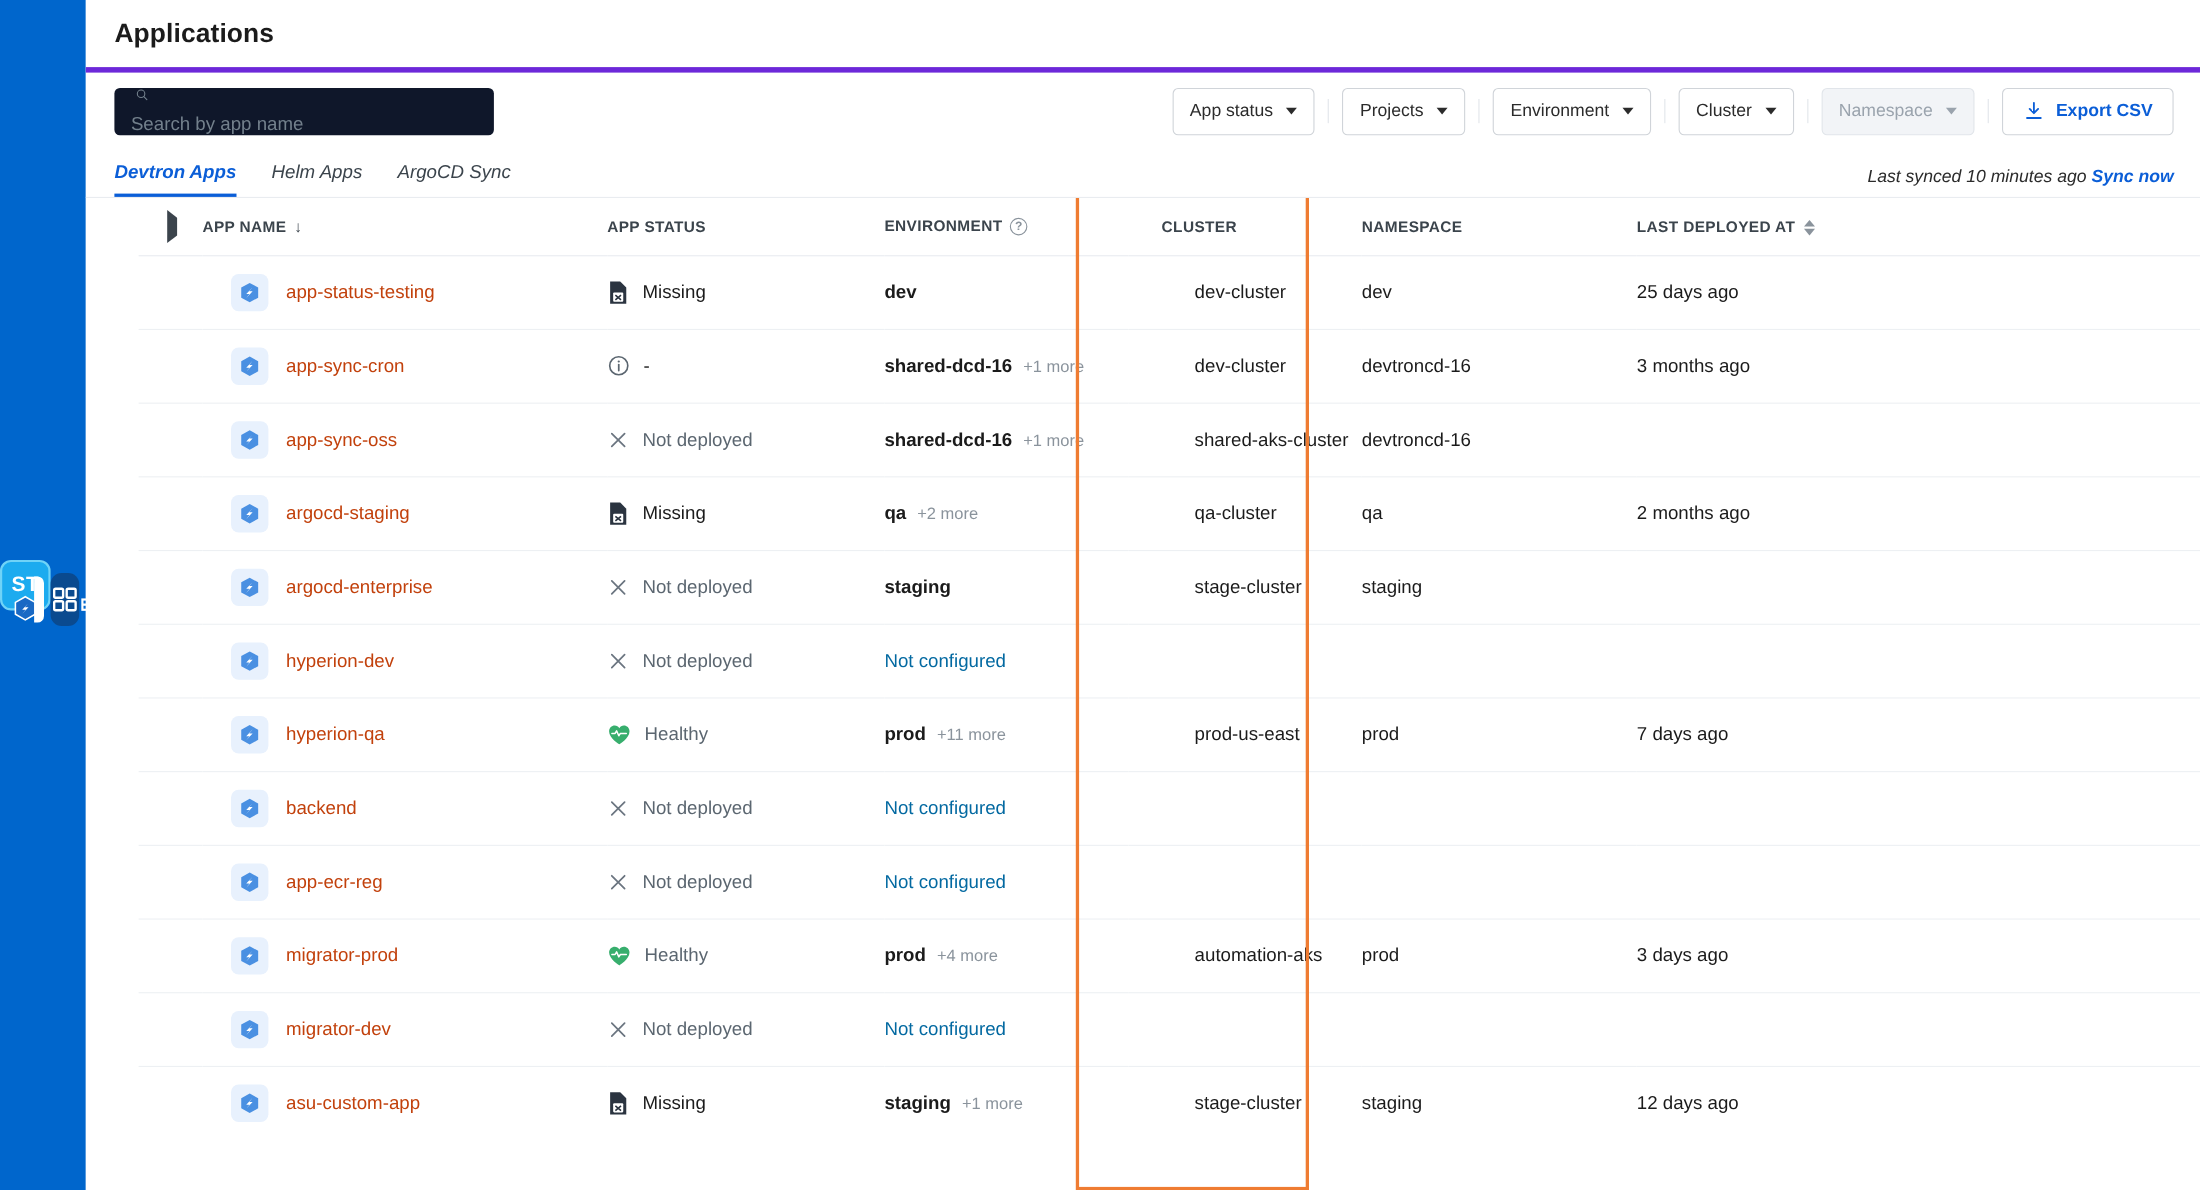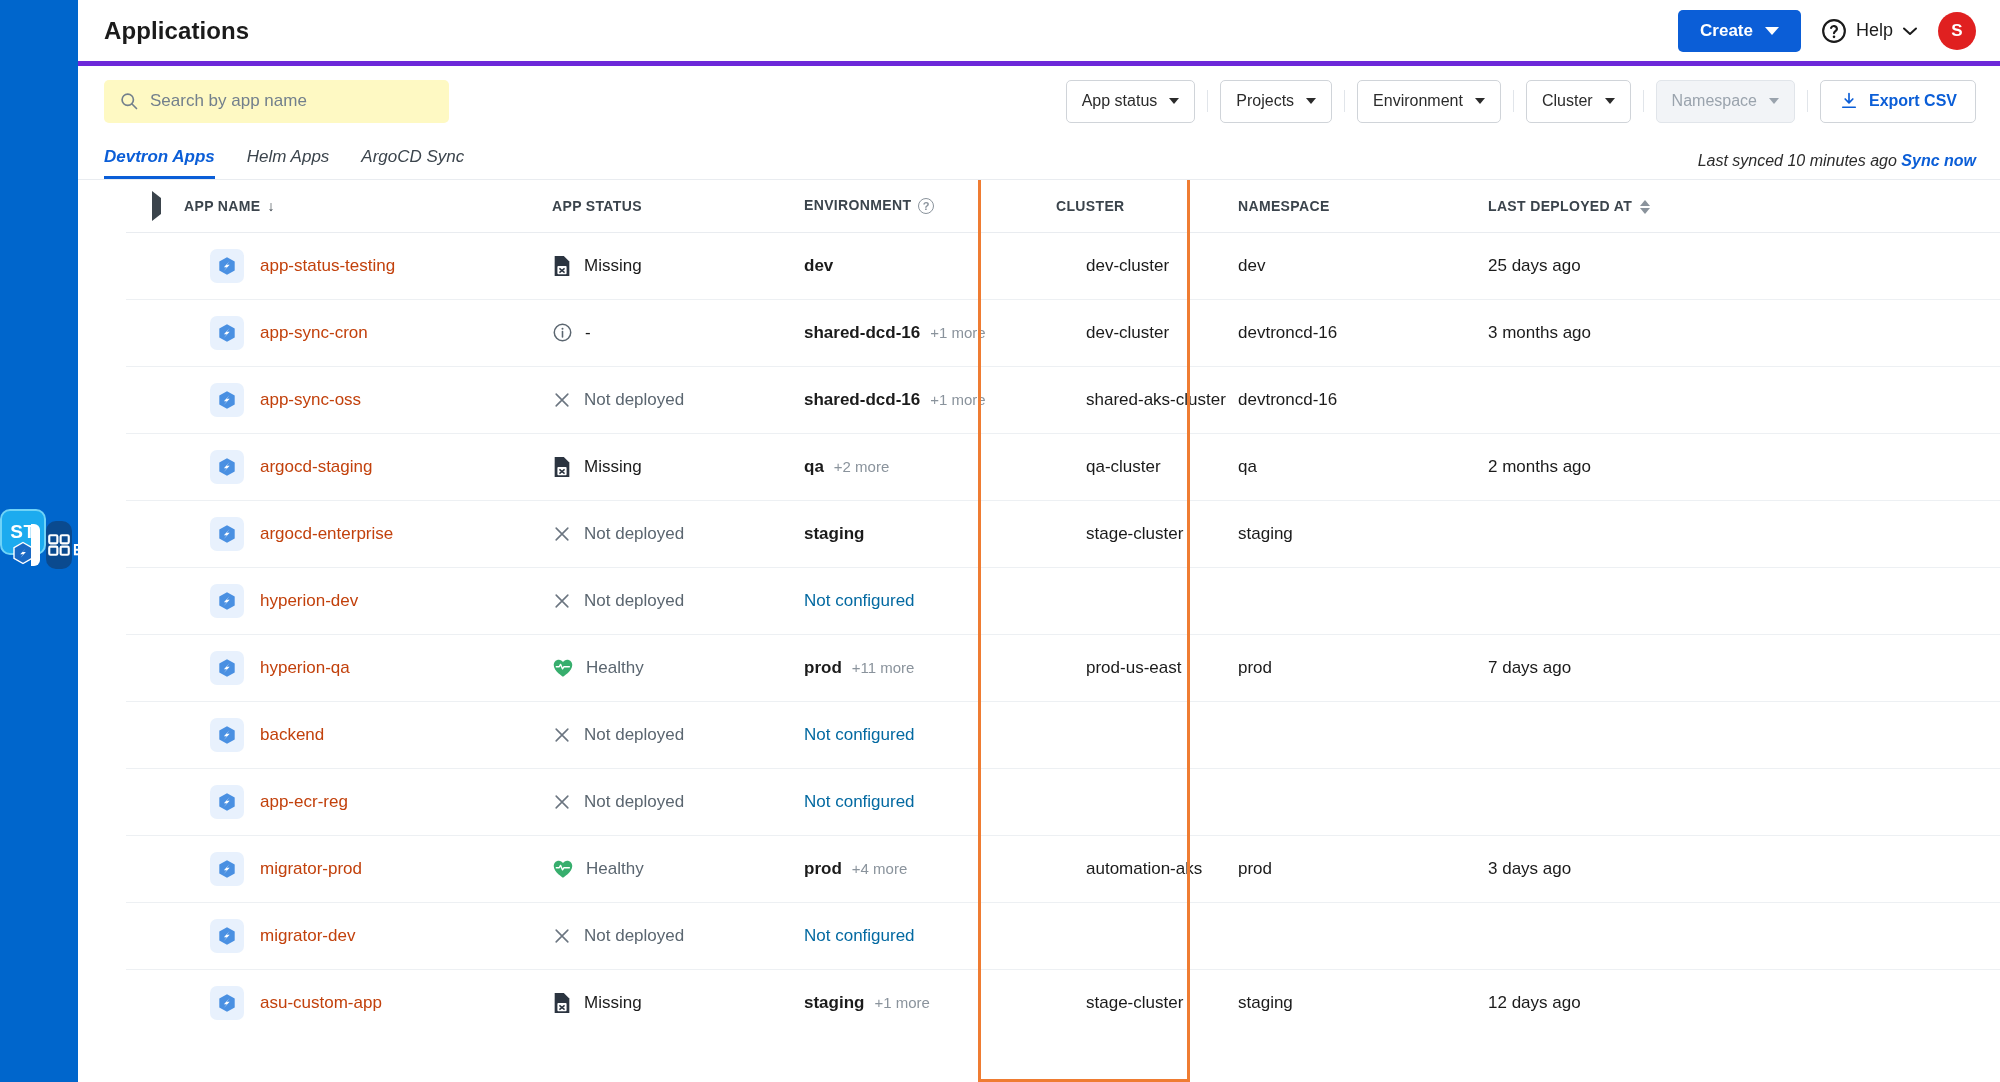--- a/index.html
+++ b/index.html
@@ -73,22 +73,22 @@
     background: #e02020; color:#fff; font-weight: bold; font-size: 17px;
     display:flex; align-items:center; justify-content:center;
   }
 
   
   .filterbar {
     height: 70px; flex:0 0 70px;
     display: flex; align-items: center; padding: 0 24px 0 26px;
   }
   .search-box {
-    width: 345px; height: 43px; background:#fef9c3; border-radius: 5px;
-    display:flex; align-items:center; gap:11px; padding: 0 15px;
+    width: 345px; height: 43px; background:#0f172a; border-radius: 5px;
+    display:flex; gap:11px; padding: 0 15px; flex-direction: column;
   }
   .search-ph { color:#73808c; font-size: 17px; }
   .filters { margin-left:auto; display:flex; align-items:center; }
   .fbtn {
     height: 43px; border:1px solid #d0d4d9; border-radius:5px;
     background:#fff; padding: 0 15px; display:flex; align-items:center; gap:12px;
     font-size: 16px; color:#2b2b2b; cursor:pointer; white-space:nowrap;
     font-family: "Liberation Sans", sans-serif;
   }
   .fbtn.disabled { background:#f2f4f7; color:#9aa3ad; border-color:#e1e5ea; }
@@ -281,38 +281,20 @@
           <path d="M3 16.6 12 21 21 16.6"></path>
         </g>
       </svg>
     </div>
   </nav>
 
   <div class="main">
 
     <div class="topbar">
       <div class="page-title">Applications</div>
-      <div class="topbar-right">
-        <button class="create-btn">
-          <span>Create</span>
-          <span class="caret-down"></span>
-        </button>
-        <div class="help-btn">
-          <svg width="26" height="26" viewBox="0 0 24 24">
-            <circle cx="12" cy="12" r="10" fill="none" stroke="#1b1b1b" stroke-width="2"></circle>
-            <path d="M9.3 9.2a2.8 2.8 0 0 1 5.4.9c0 1.9-2.7 2.2-2.7 4" fill="none" stroke="#1b1b1b" stroke-width="2" stroke-linecap="round"></path>
-            <circle cx="12" cy="17.4" r="1.2" fill="#1b1b1b"></circle>
-          </svg>
-          <span>Help</span>
-          <svg width="16" height="12" viewBox="0 0 16 12">
-            <path d="M2 3.5 8 9 14 3.5" fill="none" stroke="#1b1b1b" stroke-width="2" stroke-linecap="round" stroke-linejoin="round"></path>
-          </svg>
-        </div>
-        <div class="avatar">S</div>
-      </div>
     </div>
 
     <div class="filterbar">
       <div class="search-box">
         <svg width="20" height="20" viewBox="0 0 24 24">
           <circle cx="10.5" cy="10.5" r="6.8" fill="none" stroke="#73808c" stroke-width="2"></circle>
           <path d="M15.6 15.6 21 21" stroke="#73808c" stroke-width="2" stroke-linecap="round"></path>
         </svg>
         <span class="search-ph">Search by app name</span>
       </div>

